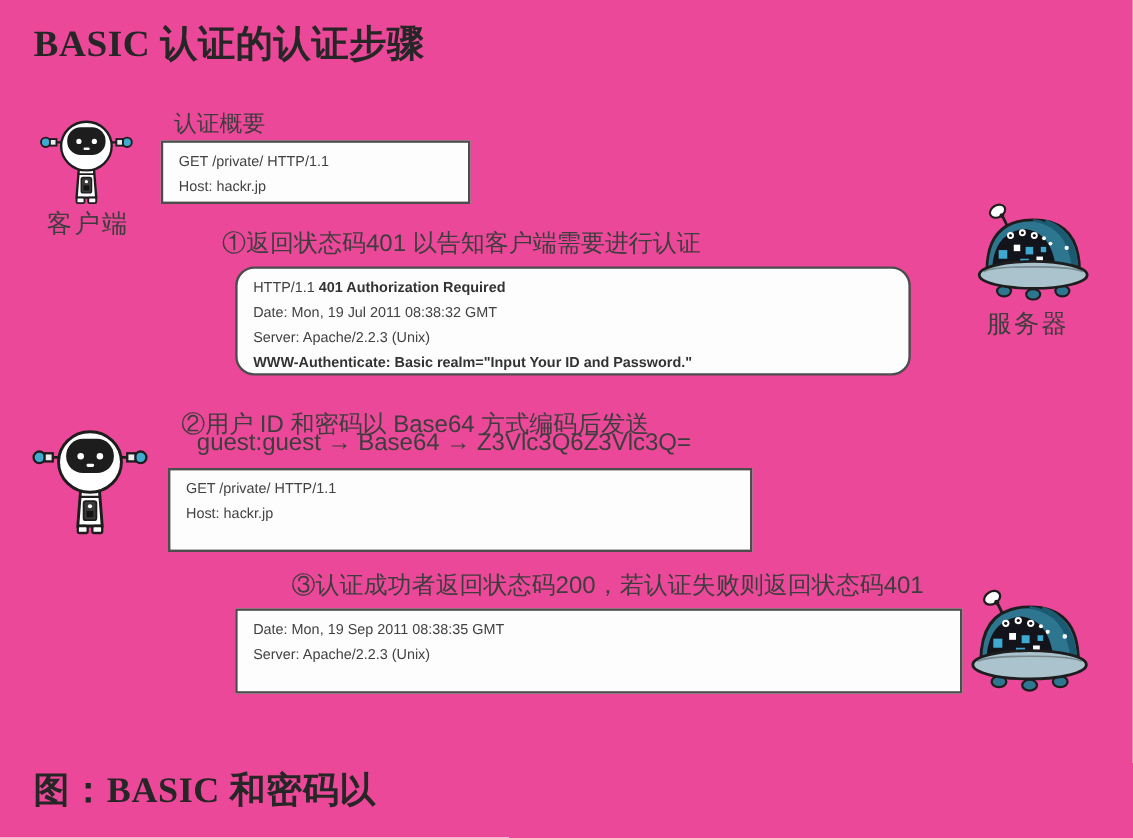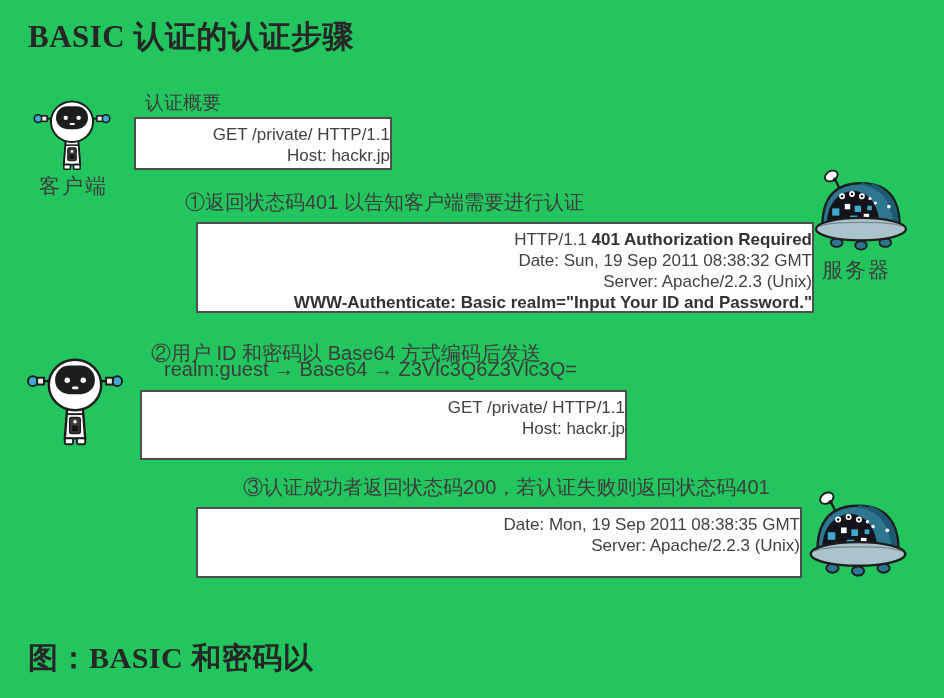--- a/index.html
+++ b/index.html
@@ -1,33 +1,33 @@
 <!DOCTYPE html>
 <html><head>
 <meta charset="utf-8">
 <style>
   html,body{margin:0;padding:0;background:#fdfdfd;}
   .figure{
-    position:relative;width:944px;height:698px;background:#22c55e;
-    font-family:"Liberation Sans",sans-serif;color:#3f3f3f;overflow:hidden;text-align:right;
+    position:relative;width:944px;height:698px;background:#ec4899;
+    font-family:"Liberation Sans",sans-serif;color:#3f3f3f;overflow:hidden;
   }
   .abs{position:absolute;}
   .fig-title{
     font-family:"Liberation Serif",serif;font-weight:700;font-size:31px;
     color:#262626;letter-spacing:.5px;white-space:nowrap;
   }
   .fig-caption{
     font-family:"Liberation Serif",serif;font-weight:700;font-size:30px;
     color:#262626;letter-spacing:.5px;white-space:nowrap;
   }
   .step-label{font-size:20px;color:#3d3d3d;white-space:nowrap;}
   .actor-label{font-size:21px;color:#3d3d3d;letter-spacing:2px;white-space:nowrap;}
   .msg-box{
     border:2px solid #4d4d4d;background:#fdfdfd;box-sizing:border-box;
-    padding:5px 0 0 13px;font-size:17px;line-height:21px;color:#424242;
+    padding:5px 0 0 13px;font-size:12px;line-height:21px;color:#424242;
   }
   .msg-line{white-space:nowrap;}
   .b{font-weight:700;color:#333;}
   svg{display:block;}
 </style>
 </head>
 <body>
 
 <svg width="0" height="0" style="position:absolute">
   <defs>
@@ -93,34 +93,34 @@
   </svg>
   <div class="abs actor-label" style="left:39px;top:172px;">客户端</div>
 
   <div class="abs step-label" style="left:145px;top:90px;font-size:19px;">认证概要</div>
   <div class="abs msg-box" style="left:134px;top:117px;width:258px;height:53px;">
     <div class="msg-line">GET /private/ HTTP/1.1</div>
     <div class="msg-line">Host: hackr.jp</div>
   </div>
 
   <div class="abs step-label" style="left:185px;top:189px;">①返回状态码401 以告知客户端需要进行认证</div>
-  <div class="abs msg-box" style="left:196px;top:222px;width:618px;height:91px;">
+  <div class="abs msg-box" style="left:196px;top:222px;width:563px;height:91px;border-radius:16px;">
     <div class="msg-line"><span>HTTP/1.1 </span><span class="b">401 Authorization Required</span></div>
-    <div class="msg-line">Date: Sun, 19 Sep 2011 08:38:32 GMT</div>
+    <div class="msg-line">Date: Mon, 19 Jul 2011 08:38:32 GMT</div>
     <div class="msg-line">Server: Apache/2.2.3 (Unix)</div>
     <div class="msg-line b">WWW-Authenticate: Basic realm="Input Your ID and Password."</div>
   </div>
 
   <svg class="abs" style="left:810px;top:167px;" width="102" height="90" viewBox="0 0 110 100">
     <use href="#server-bot"></use>
   </svg>
   <div class="abs actor-label" style="left:822px;top:256px;">服务器</div>
 
   <div class="abs step-label" style="left:134px;top:340px;margin-left:17px;">②用户 ID 和密码以 Base64 方式编码后发送</div>
-  <div class="abs step-label" style="left:164px;top:358px;">realm:guest → Base64 → Z3Vlc3Q6Z3Vlc3Q=</div>
+  <div class="abs step-label" style="left:164px;top:358px;">guest:guest → Base64 → Z3Vlc3Q6Z3Vlc3Q=</div>
 
   <svg class="abs" style="left:26px;top:353px;" width="98" height="97" viewBox="0 0 100 100">
     <use href="#client-bot"></use>
   </svg>
 
   <div class="abs msg-box" style="left:140px;top:390px;width:487px;height:70px;">
     <div class="msg-line">GET /private/ HTTP/1.1</div>
     <div class="msg-line">Host: hackr.jp</div>
   </div>
 

